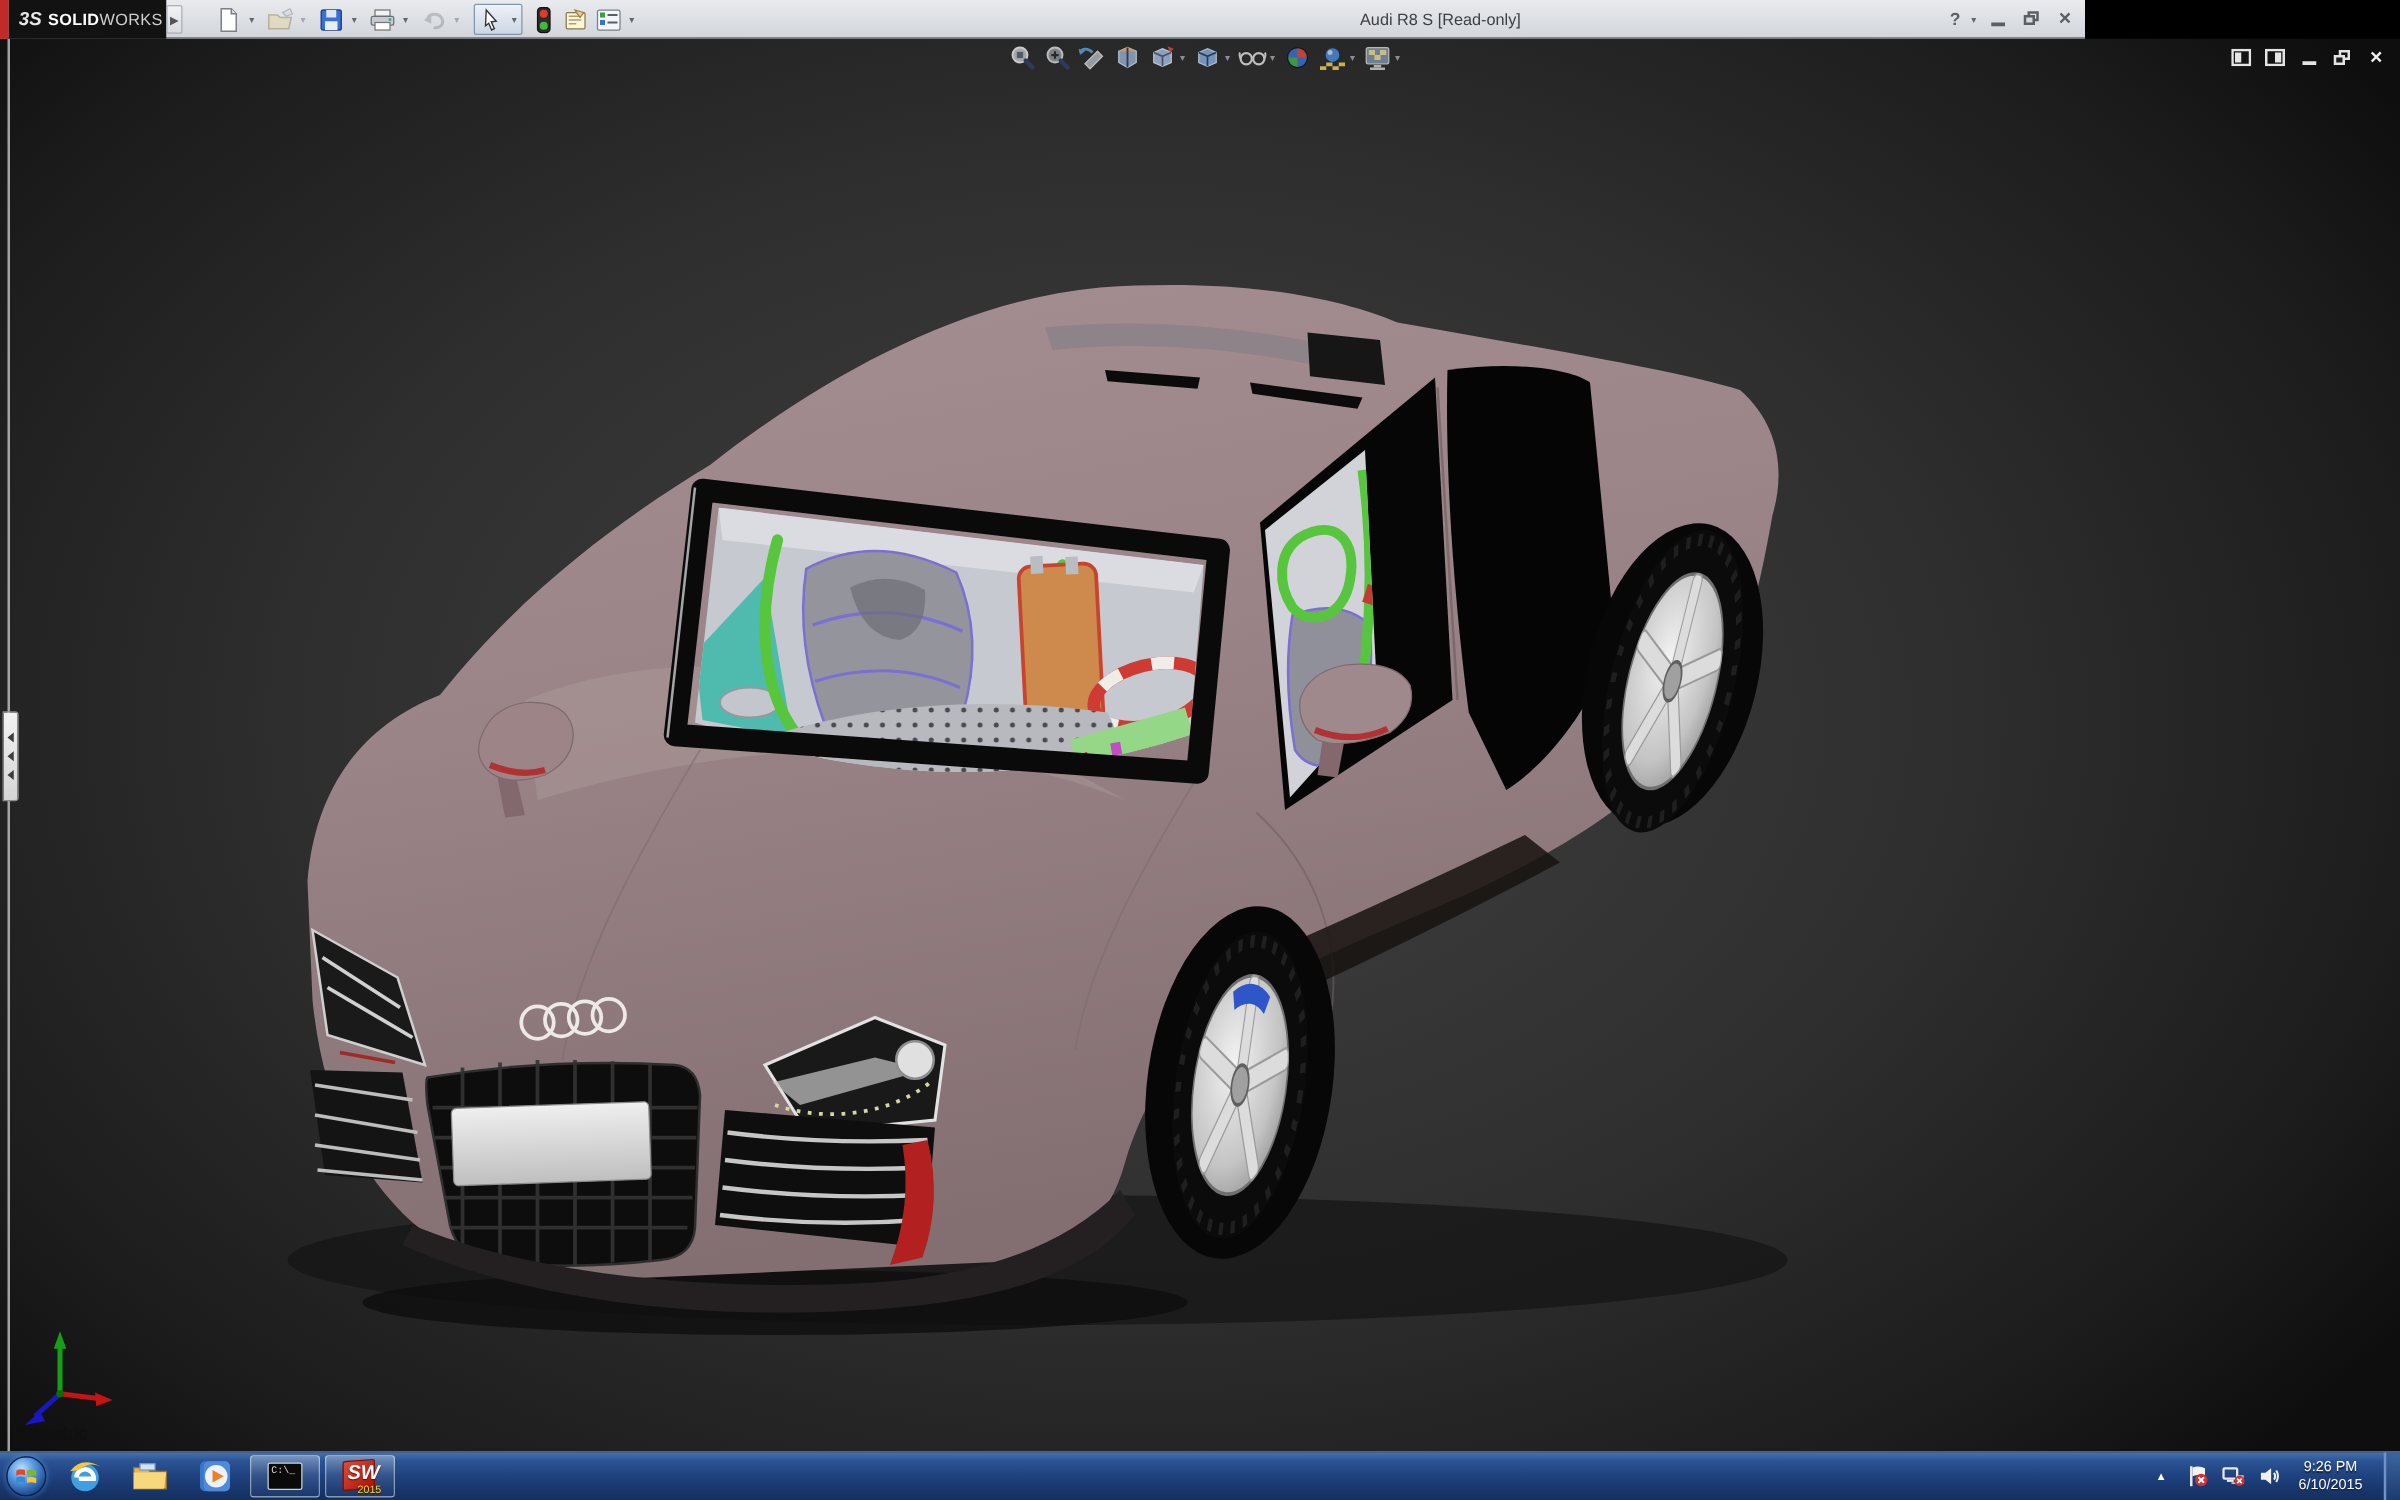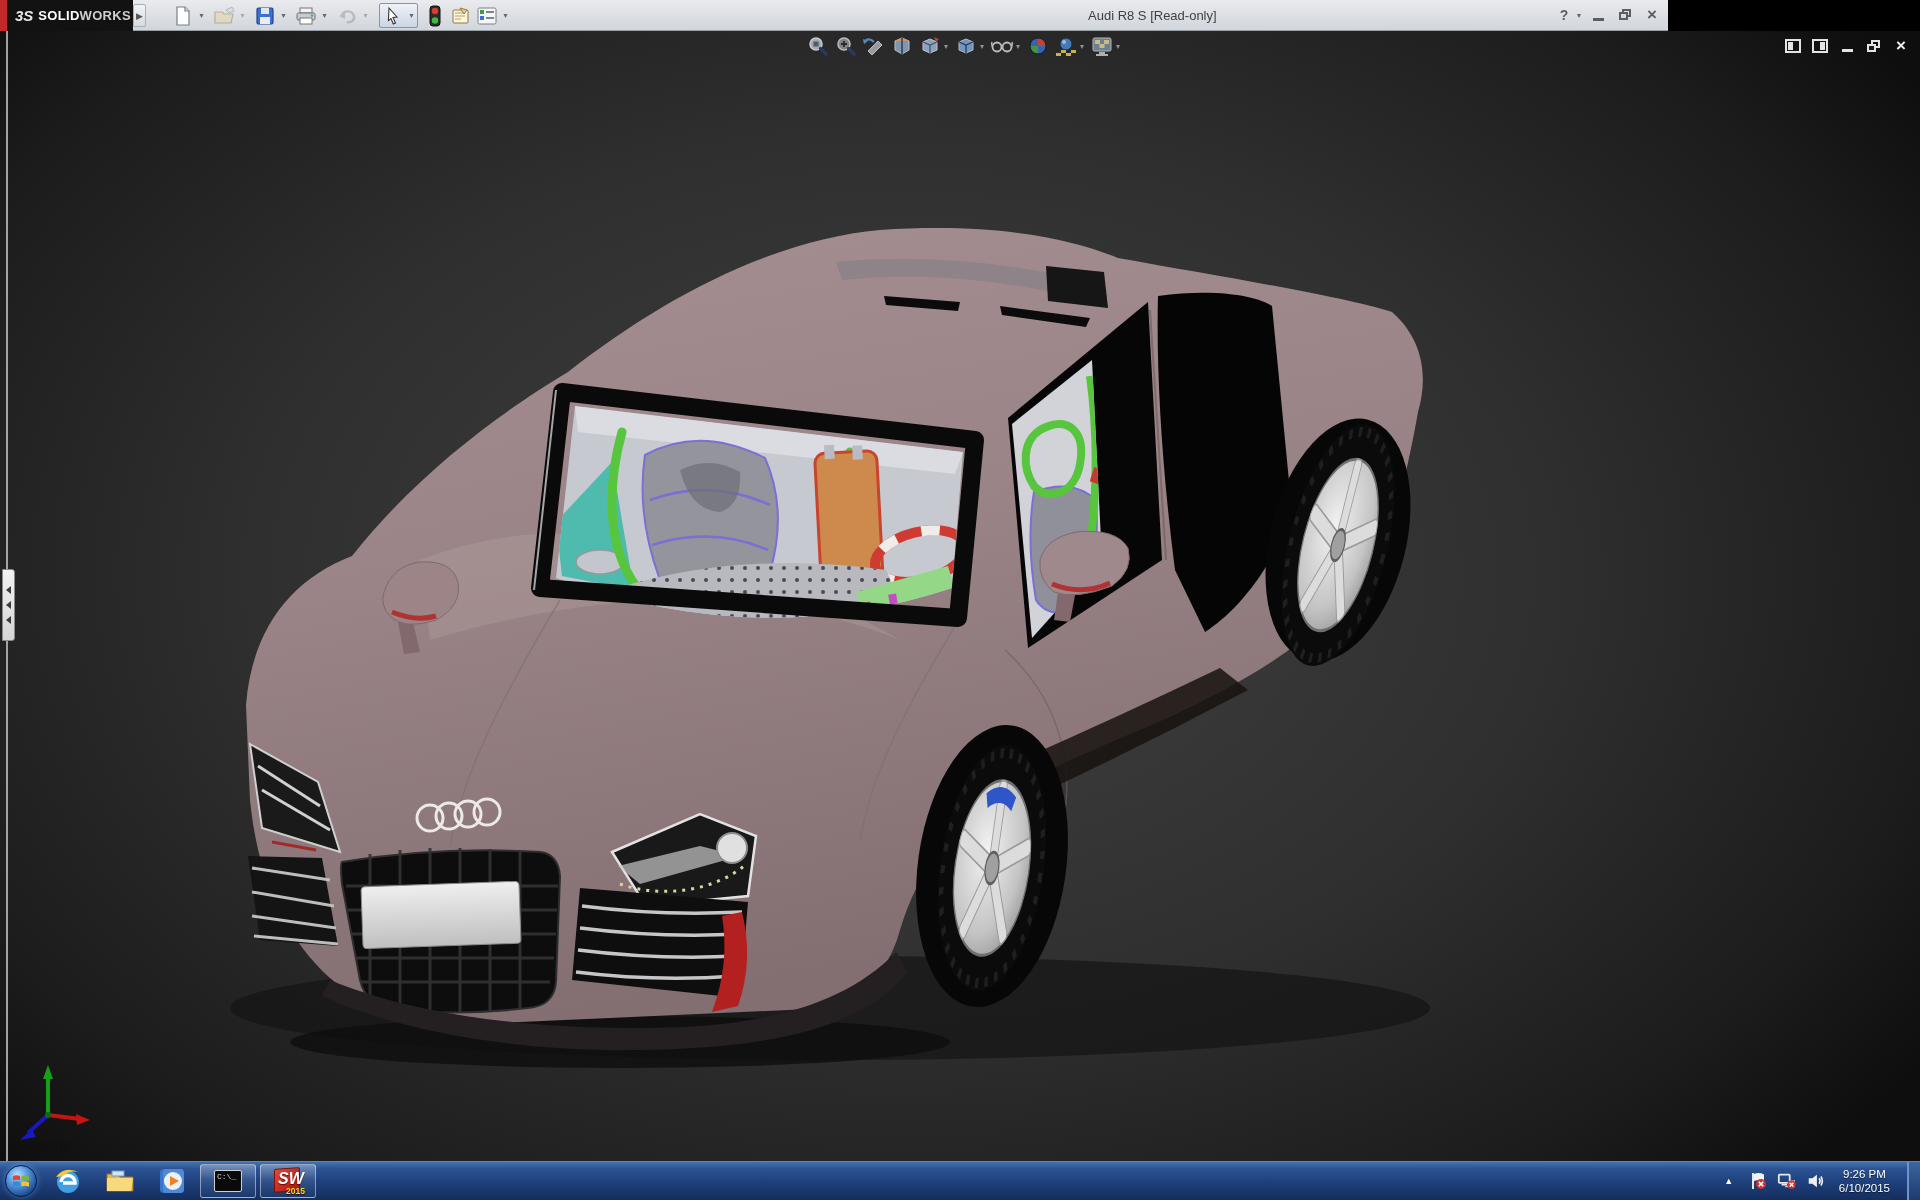--- a/index.html
+++ b/index.html
@@ -7,21 +7,21 @@
               font-family:"Liberation Sans", sans-serif; background:#000; }
 
   
   .titlebar { position:absolute; left:0; top:0; width:1668px; height:31px;
     background:linear-gradient(#e9ebee,#d2d5da); border-bottom:1px solid #9aa0a8; z-index:30; }
   .brand-red { position:absolute; left:0; top:0; width:7px; height:31px; background:#c22a2a; }
   .brand { position:absolute; left:7px; top:0; width:126px; height:31px; background:#121212;
     color:#fff; display:flex; align-items:center; padding-left:8px; }
   .brand .glyph { font-style:italic; font-weight:bold; font-size:15px; color:#e8e8e8; margin-right:5px; }
   .brand .solid { font-weight:bold; font-size:13px; letter-spacing:.3px; }
-  .brand .works { font-weight:bold; font-size:13px; color:#cfcfcf; letter-spacing:.3px; }
+  .brand .works { font-weight:normal; font-size:13px; color:#cfcfcf; letter-spacing:.3px; }
   .brand-expand { position:absolute; left:133px; top:4px; width:13px; height:23px;
     background:linear-gradient(#f2f3f5,#d8dbdf); border:1px solid #aab0b8; border-radius:2px;
     color:#555; font-size:9px; display:flex; align-items:center; justify-content:center; }
   .main-toolbar { position:absolute; left:170px; top:3px; height:25px; display:flex; align-items:center; }
   .tb-btn { width:26px; height:25px; display:flex; align-items:center; justify-content:center; }
   .tb-caret { width:11px; height:25px; display:flex; align-items:center; justify-content:center;
     color:#61676e; font-size:8px; margin-right:4px; }
   .tb-group-select { display:flex; align-items:center; border:1px solid #8496ac;
     background:linear-gradient(#eef2f8,#ccd6e4); border-radius:2px; height:25px; margin:0 4px; }
   .dim { opacity:.45; }
@@ -81,21 +81,21 @@
     border-left:2px solid #6f93c4; }
 
   
   .cmd-face { width:28px; height:22px; background:#0a0a0a; border:1px solid #cfcfcf; border-radius:2px;
     color:#d8d8d8; font-family:"Liberation Mono", monospace; font-size:8px; padding:2px 2px; line-height:8px; }
   .sw-face { position:relative; width:30px; height:26px; }
   .sw-cube { position:absolute; left:1px; top:0; width:26px; height:24px; background:linear-gradient(135deg,#e04a3a,#a31409);
     border-radius:2px; transform:skewY(-4deg); border:1px solid #7e0e06; }
   .sw-label { position:absolute; left:5px; top:2px; color:#fff; font-weight:bold; font-size:16px; font-style:italic;
     text-shadow:0 1px 1px #600; }
-  .sw-year { position:absolute; right:-2px; bottom:-2px; color:#ffd51e; font-weight:bold; font-size:8.5px;
+  .sw-year { position:absolute; right:-2px; bottom:-2px; color:#ffd51e; font-weight:normal; font-size:8.5px;
     text-shadow:0 1px 1px #400; }
 </style>
 </head>
 <body>
 
 <div class="titlebar">
   <div class="brand-red"></div>
   <div class="brand">
     <span class="glyph">3S</span>
     <span class="solid">SOLID</span>

